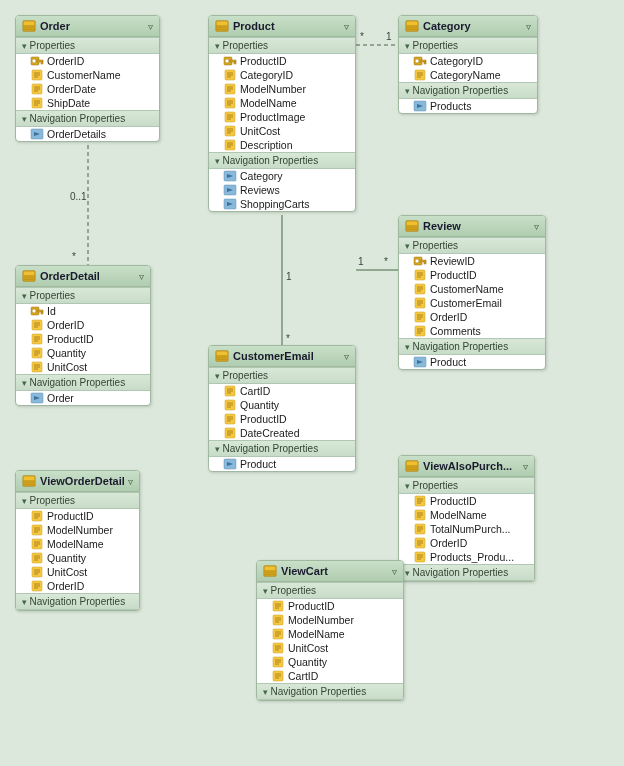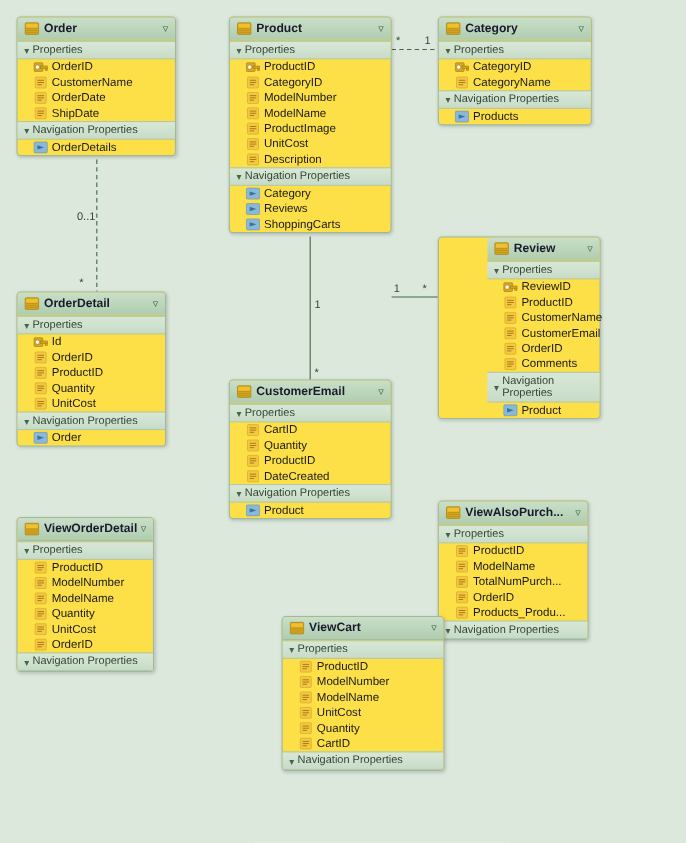--- a/index.html
+++ b/index.html
@@ -13,21 +13,21 @@
       overflow: hidden;
     }
     .diagram-canvas {
       position: relative;
       width: 624px;
       height: 766px;
       background: #dce8dc;
     }
     .entity-box {
       position: absolute;
-      background: #fde047;
+      background: #ffffff;
       border: 1px solid #a0b8a0;
       border-radius: 4px;
       min-width: 120px;
       box-shadow: 1px 1px 3px rgba(0,0,0,0.15);
     }
     .entity-header {
       background: linear-gradient(180deg, #c8dfc8 0%, #b0cdb0 100%);
       border-bottom: 1px solid #a0b8a0;
       border-radius: 3px 3px 0 0;
       padding: 3px 6px;
@@ -393,21 +393,21 @@
         <div class="property-row">
         <span class="prop-icon">
             <svg width="14" height="12" viewBox="0 0 14 12">
       <rect x="1" y="1" width="12" height="10" rx="1" fill="#8ab8d8" stroke="#5890b8" stroke-width="0.5"></rect>
       <polygon points="4,4 10,6 4,8" fill="#3870a0"></polygon>
     </svg>
           </span>
         <span>Products</span>
       </div>
       </div>
-      <div class="entity-box" style="left: 398px; top: 215px; width: 148px; padding-left: 44px;">
+      <div class="entity-box" style="left: 398px; top: 215px; width: 148px;">
     <div class="entity-header">
       <div class="entity-title">
         <span class="entity-icon">
               <svg width="16" height="14" viewBox="0 0 16 14">
     <rect x="1" y="1" width="14" height="12" rx="1" fill="#d4a820" stroke="#b08010" stroke-width="0.8"></rect>
     <rect x="2" y="2" width="12" height="4" fill="#f0c030"></rect>
     <line x1="2" y1="7" x2="14" y2="7" stroke="#b08010" stroke-width="0.5"></line>
     <line x1="2" y1="9" x2="14" y2="9" stroke="#b08010" stroke-width="0.5"></line>
     <line x1="2" y1="11" x2="14" y2="11" stroke="#b08010" stroke-width="0.5"></line>
   </svg>

